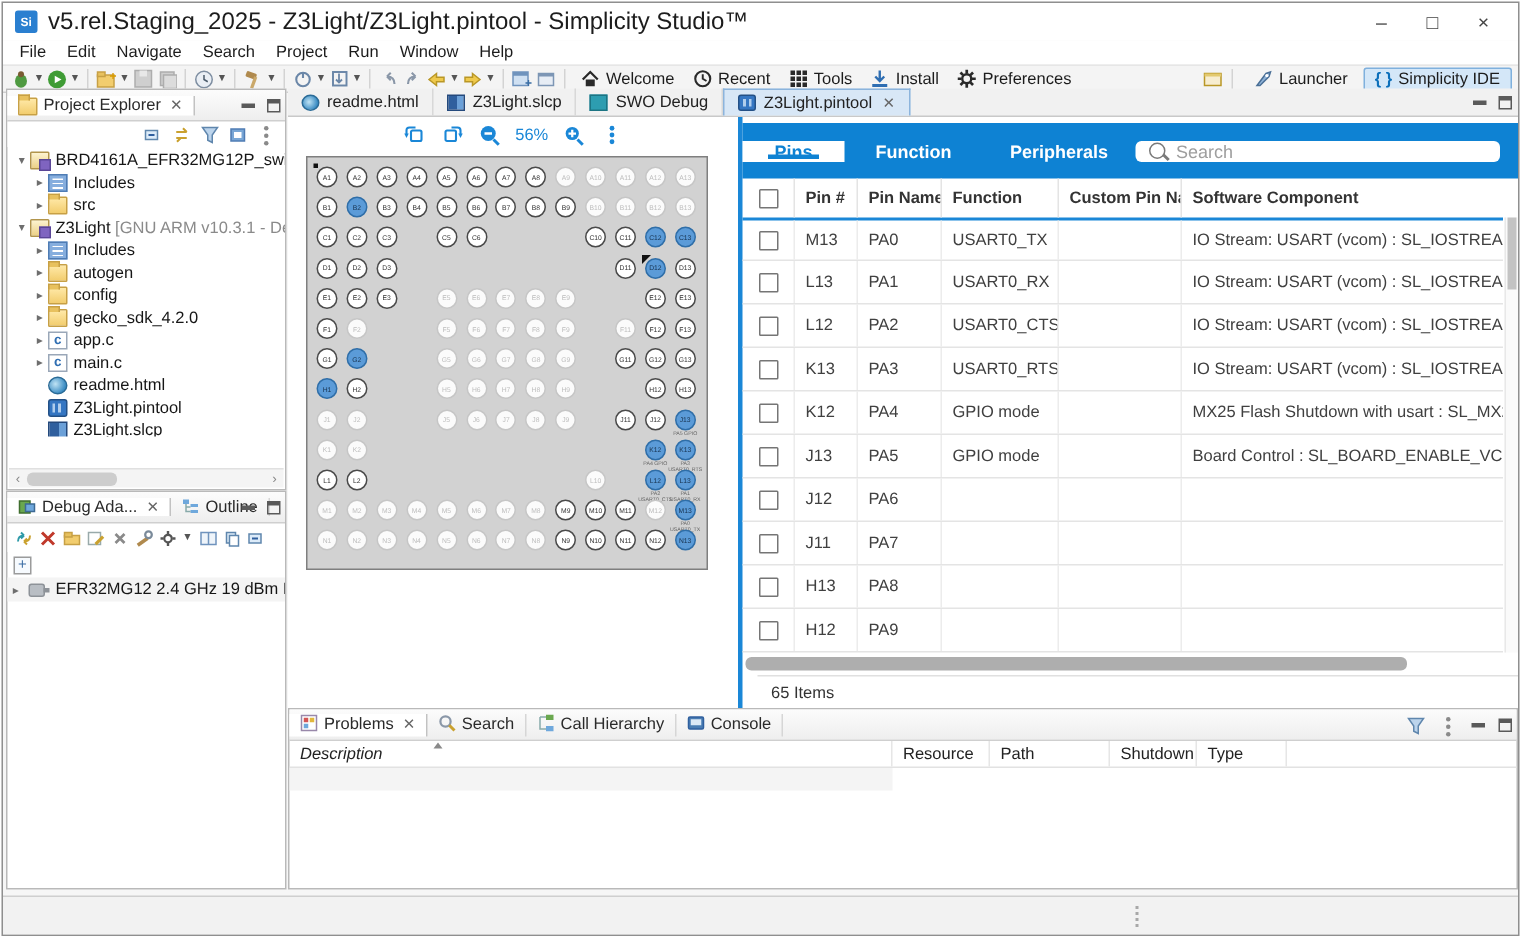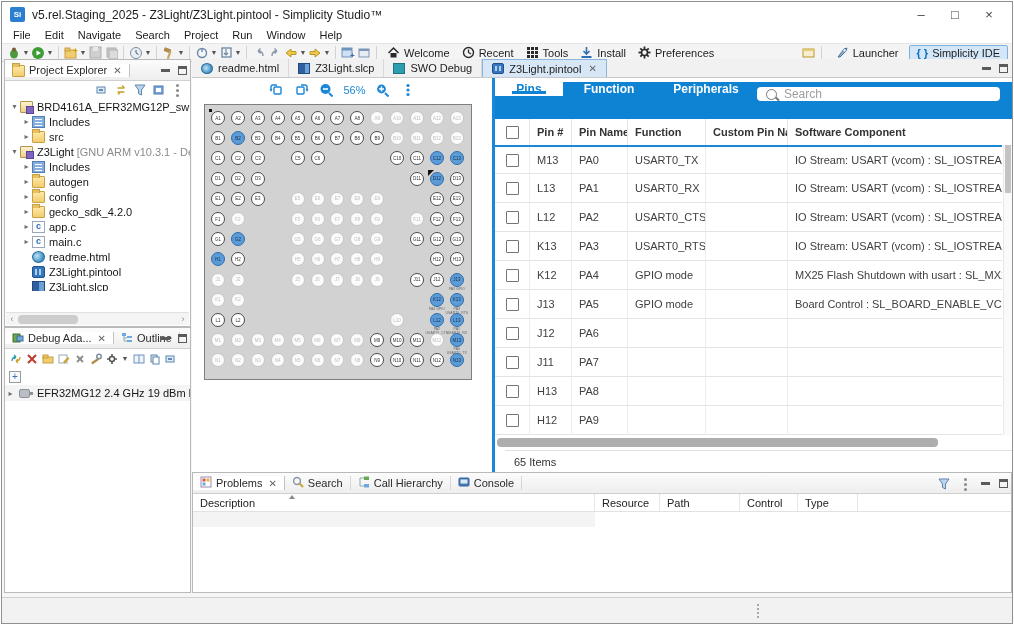--- a/index.html
+++ b/index.html
@@ -5,21 +5,21 @@
   * { margin:0; padding:0; box-sizing:border-box; }
   html,body { background:#ffffff; }
   body { font-family:"Liberation Sans", sans-serif; font-size:11px; color:#222; }
   .window { position:relative; width:1012px; height:623px; margin:1px; background:#f6f6f6;
             border:1px solid #8f8f8f; overflow:hidden; }
 
   
   .titlebar { height:25px; background:#ffffff; display:flex; align-items:center; padding-left:8px; gap:7px; }
   .app-icon { width:15px; height:15px; background:#2a7fd0; color:#fff; font-size:8px; font-weight:bold;
               display:flex; align-items:center; justify-content:center; border-radius:2px; }
-  .title-text { font-size:12px; color:#1c1c1c; }
+  .title-text { font-size:16px; color:#1c1c1c; }
   .win-controls { position:absolute; right:6px; top:0; height:25px; display:flex; }
   .wc { width:34px; height:25px; display:flex; align-items:center; justify-content:center; color:#444; font-size:13px; }
 
   
   .menubar { height:16px; background:#ffffff; display:flex; align-items:center; padding-left:4px; }
   .menu-item { padding:0 7px; font-size:11px; color:#1c1c1c; }
 
   
   .toolbar { height:19px; background:#f4f4f4; border-top:1px solid #e6e6e6; border-bottom:1px solid #cfcfcf;
              display:flex; align-items:center; padding:0 4px; }
@@ -115,21 +115,21 @@
   .pin-f { background:#fbfbfb; border:1px solid #c6c6c6; color:#bdbdbd; }
   .pin-b { background:#5b9bd8; border:1px solid #2f6ea8; color:#17324e; }
   .pin-sub { position:absolute; width:26px; text-align:center; font-size:3.5px; color:#666; }
   .pin1 { position:absolute; left:4px; top:4px; width:3px; height:3px; background:#111; }
   .corner { position:absolute; width:0; height:0; border-top:6px solid #111; border-right:6px solid transparent; }
   .bga-caption { position:absolute; left:0; top:305px; width:100%; text-align:center; font-size:10px; color:#333; }
 
   
   .pins-pane { position:absolute; left:300px; top:0; width:520px; height:394px; border-left:3px solid #1a87d7;
                background:#fff; }
-  .pp-bar { position:absolute; left:0; top:4px; right:0; height:37px; background:#0e82d3; display:flex; align-items:flex-start; }
+  .pp-bar { position:absolute; left:0; top:4px; right:0; height:37px; background:#0e82d3; display:flex; align-items:center; }
   .pp-tab { display:flex; align-items:center; justify-content:center; font-size:12px; font-weight:bold; color:#fff; position:relative; }
   .pp-tab.active { background:#fff; color:#0e82d3; }
   .pp-tab.active::after { content:""; position:absolute; bottom:2px; left:50%; transform:translateX(-50%);
                           width:34px; height:3px; background:#0e82d3; }
   .search-box { margin:5px 12px 5px auto; width:250px; background:#fff; border-radius:4px; display:flex;
                 align-items:center; gap:7px; padding:0 9px; }
   .search-ph { color:#9e9e9e; font-size:12px; }
   .mag { width:11px; height:11px; border:1.6px solid #7a7a7a; border-radius:50%; position:relative; flex:none; }
   .mag::after { content:""; position:absolute; width:5px; height:1.6px; background:#7a7a7a;
                 right:-4px; bottom:-1px; transform:rotate(45deg); }
@@ -968,24 +968,24 @@
             </svg>
           </span>
         <span class="mini">
             <span class="dots3"></span>
           </span>
         <span class="w-min"></span>
         <span class="w-max"></span>
       </span>
     </div>
     <div class="pr-header" id="prheader">
-        <div class="pr-col sorted" style="width: 402px;">Description</div>
+        <div class="pr-col sorted" style="width: 402px; font-style: italic;">Description</div>
         <div class="pr-col" style="width: 65px;">Resource</div>
         <div class="pr-col" style="width: 80px;">Path</div>
-        <div class="pr-col" style="width: 58px;">Control</div>
+        <div class="pr-col" style="width: 58px;">Shutdown</div>
         <div class="pr-col" style="width: 60px;">Type</div>
       </div>
     <div class="pr-strip"></div>
   </div>
 
   <div class="statusbar">
     <span class="grip"></span>
   </div>
 </div>
 

